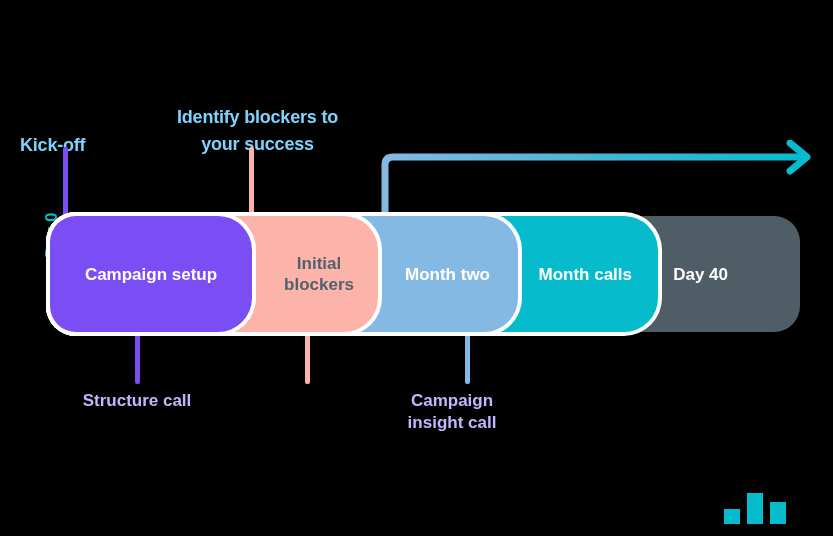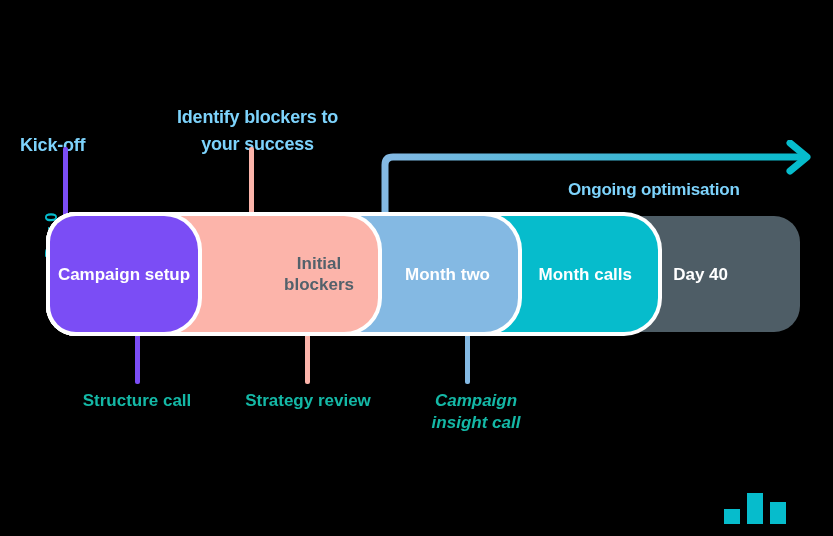--- a/index.html
+++ b/index.html
@@ -31,30 +31,30 @@
     letter-spacing: -0.2px;
   }
   #lbl-kickoff   { left: 20px;  top: 132px; }
   #lbl-blockers  { left: 155px; top: 104px; width: 205px; text-align: center; }
   #lbl-ongoing-calls { left: 377px; top: 128px; }
   #lbl-ongoing-opt   { left: 568px; top: 176px; font-size: 17px; }
 
   
   .bottom-label {
     position: absolute;
-    color: #14b8a6;
+    color: #c4b5fd;
     font-weight: bold;
     font-size: 17px;
     line-height: 22px;
     white-space: pre-line;
     text-align: center;
   }
   #lbl-structure { left: 57px;  top: 390px; width: 160px; }
   #lbl-strategy  { left: 228px; top: 390px; width: 160px; }
-  #lbl-insight   { left: 396px; top: 390px; width: 160px; font-style: italic; }
+  #lbl-insight   { left: 372px; top: 390px; width: 160px; }
 
   
   .connector {
     position: absolute;
     border-radius: 2px;
   }
   #conn-kickoff   { left: 63px;  top: 147px; width: 5px; height: 76px;  background: #7B4DF5; }
   #conn-blockers  { left: 249px; top: 147px; width: 5px; height: 76px;  background: #FCB4AA; }
   #conn-structure { left: 135px; top: 330px; width: 5px; height: 54px;  background: #7B4DF5; }
   #conn-strategy  { left: 305px; top: 330px; width: 5px; height: 54px;  background: #FCB4AA; }
@@ -132,21 +132,21 @@
     left: 0px; width: 328px;
     background: #FCB4AA;
     border-radius: 26px 34px 34px 26px;
     box-shadow: 0 0 0 4px #FFFFFF;
     color: #53616B;
     justify-content: flex-end;
     padding-right: 24px;
     z-index: 4;
   }
   #seg-campaign {
-    left: 0px; width: 148px;
+    left: 0px; width: 202px;
     background: #7B4DF5;
     border-radius: 26px 34px 34px 26px;
     box-shadow: 0 0 0 4px #FFFFFF;
     color: #FFFFFF;
     justify-content: center;
     z-index: 5;
   }
 
   
   #lbl-day0 {
@@ -182,21 +182,20 @@
 <body>
 
 <div id="stage">
 
   <div class="top-label" id="lbl-kickoff">Kick-off</div>
 
   <div class="top-label" id="lbl-blockers">Identify blockers to
 your success</div>
 
 
-  <div class="top-label" id="lbl-ongoing-opt">Ongoing optimisation</div>
 
   <div class="connector" id="conn-kickoff"></div>
   <div class="connector" id="conn-blockers"></div>
 
   <svg id="ongoing-arrow" viewBox="0 0 463 90">
     <defs>
       <linearGradient id="arrow-grad" x1="0" y1="0" x2="1" y2="0">
         <stop offset="0%" stop-color="#84B9E3"></stop>
         <stop offset="55%" stop-color="#3FB6D4"></stop>
         <stop offset="100%" stop-color="#06BCCC"></stop>
@@ -231,21 +230,20 @@
 
     <div id="lbl-day0">Day 0</div>
   </div>
 
   <div class="connector" id="conn-structure"></div>
   <div class="connector" id="conn-strategy"></div>
   <div class="connector" id="conn-insight"></div>
 
   <div class="bottom-label" id="lbl-structure">Structure call</div>
 
-  <div class="bottom-label" id="lbl-strategy">Strategy review</div>
 
   <div class="bottom-label" id="lbl-insight">Campaign
 insight call</div>
 
   <div id="logo">
     <div class="logo-bar" id="logo-bar-1"></div>
     <div class="logo-bar" id="logo-bar-2"></div>
     <div class="logo-bar" id="logo-bar-3"></div>
   </div>
 

